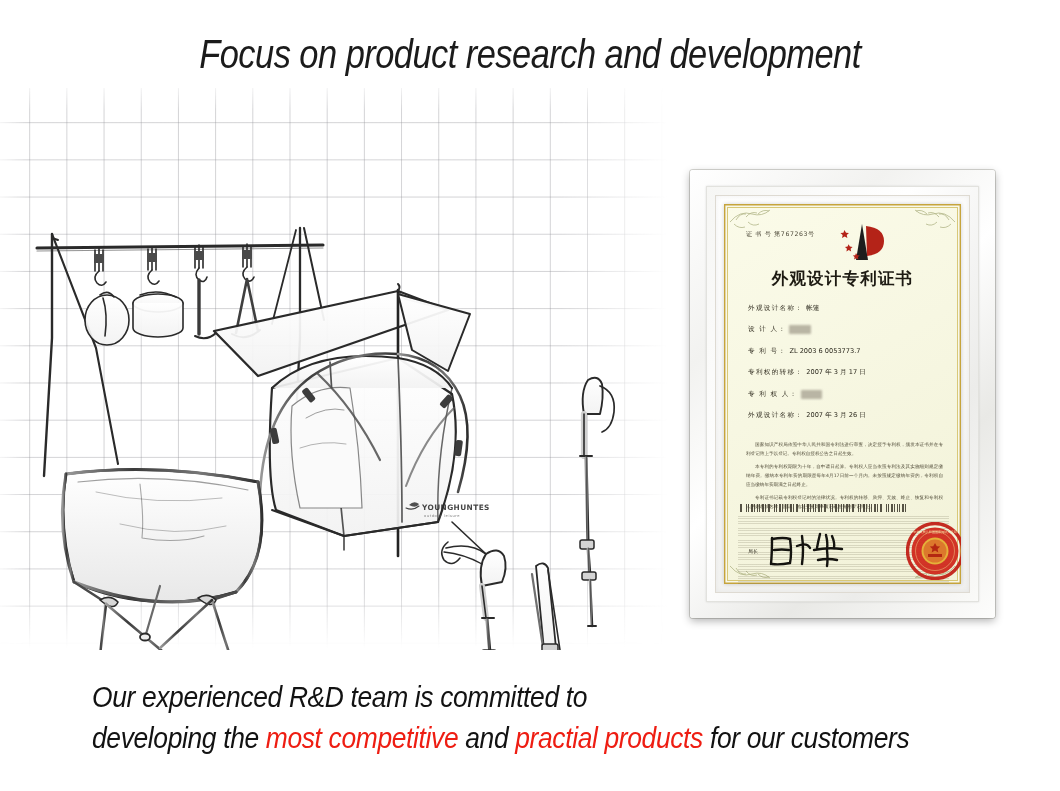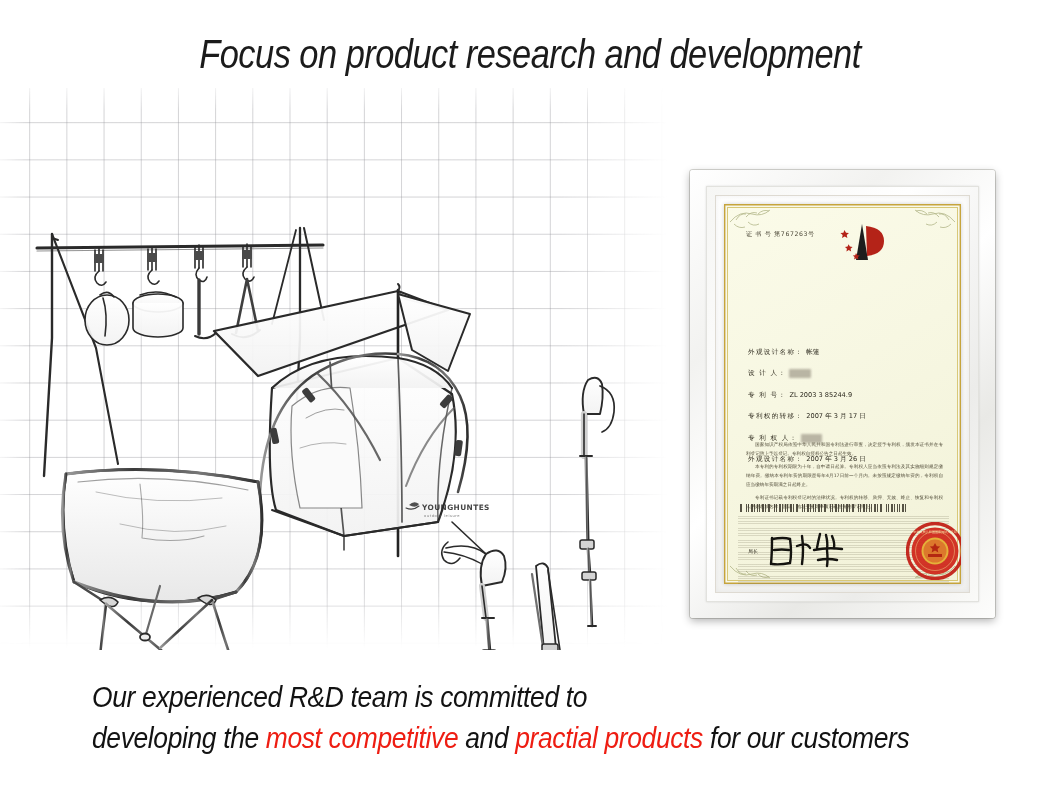--- a/index.html
+++ b/index.html
@@ -79,21 +79,21 @@
     position:absolute;left:22px;top:26px;
     font-size:6.2px;color:#4a4636;letter-spacing:.6px;white-space:nowrap;
     font-family:"DejaVu Sans",sans-serif;
   }
   #cert-logo{position:absolute;left:108px;top:16px;width:60px;height:46px;}
   #cert-title{
     position:absolute;left:0;right:0;top:64px;text-align:center;
     font-family:"DejaVu Sans",sans-serif;
     font-size:16.5px;font-weight:bold;color:#1d1a12;letter-spacing:1.2px;
   }
-  #cert-fields{position:absolute;left:24px;top:100px;right:28px;margin-top:44px;}
+  #cert-fields{position:absolute;left:24px;top:100px;right:28px;}
   .cert-row{
     display:flex;align-items:baseline;margin-bottom:12.4px;
     font-family:"DejaVu Sans",sans-serif;font-size:6.6px;color:#3c382a;
     white-space:nowrap;
   }
   .cert-row .lbl{letter-spacing:1.3px;color:#353124;}
   .cert-row .val{margin-left:3px;color:#2d2a1f;filter:blur(.22px);}
   .cert-row .val.redact{
     color:transparent;background:#b9b5a4;border-radius:1px;
     filter:blur(1.1px);padding:0 1px;
@@ -373,33 +373,34 @@
       <svg id="cert-logo" viewBox="0 0 60 46">
         <path d="M30 4 L36 40 L24 40 Z" fill="#1d1d1d"></path>
         <path d="M34 6 q18 2 18 15 q0 13 -17 15 L34 6 Z" fill="#b42318"></path>
         <g fill="#b42318">
           <path d="M16 10 l2.6 4.4 4.8 .6 -3.6 3.2 1 4.9 -4.3 -2.4 -4.3 2.4 1 -4.9 -3.6 -3.2 4.8 -.6 Z" transform="scale(.62) translate(4,6)"></path>
           <path d="M16 10 l2.6 4.4 4.8 .6 -3.6 3.2 1 4.9 -4.3 -2.4 -4.3 2.4 1 -4.9 -3.6 -3.2 4.8 -.6 Z" transform="scale(.55) translate(14,34)"></path>
           <path d="M16 10 l2.6 4.4 4.8 .6 -3.6 3.2 1 4.9 -4.3 -2.4 -4.3 2.4 1 -4.9 -3.6 -3.2 4.8 -.6 Z" transform="scale(.5) translate(32,56)"></path>
         </g>
       </svg>
 
+      <div id="cert-title">外观设计专利证书</div>
 
       <div id="cert-fields">
         <div class="cert-row">
           <span class="lbl">外观设计名称：</span>
           <span class="val">帐篷</span>
         </div>
         <div class="cert-row">
           <span class="lbl">设  计  人：</span>
           <span class="val redact">周碧珍</span>
         </div>
         <div class="cert-row">
           <span class="lbl">专  利  号：</span>
-          <span class="val">ZL 2003 3 85244.9</span>
+          <span class="val">ZL 2003 6 0053773.7</span>
         </div>
         <div class="cert-row">
           <span class="lbl">专利权的转移：</span>
           <span class="val">2007 年 3 月 17 日</span>
         </div>
         <div class="cert-row">
           <span class="lbl">专 利 权 人：</span>
           <span class="val redact">周碧珍</span>
         </div>
         <div class="cert-row">

